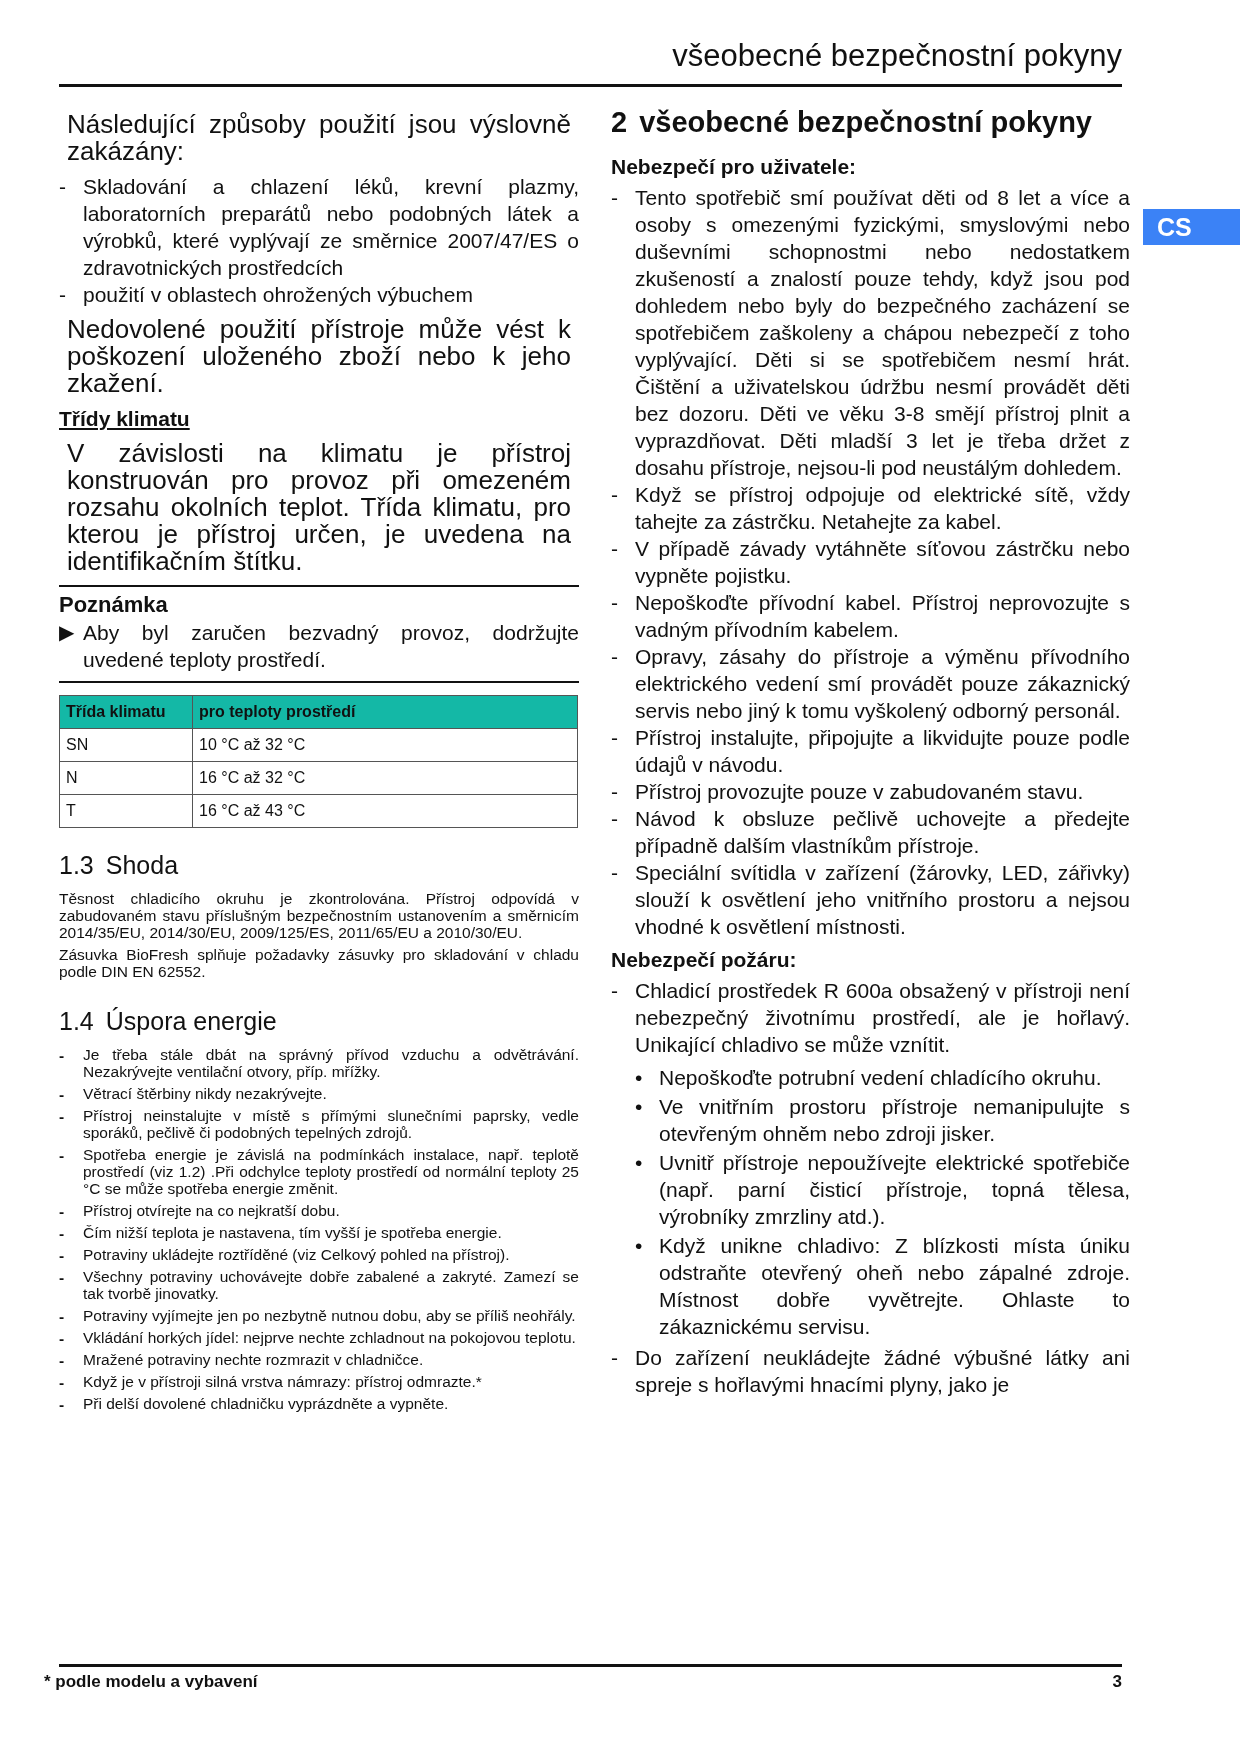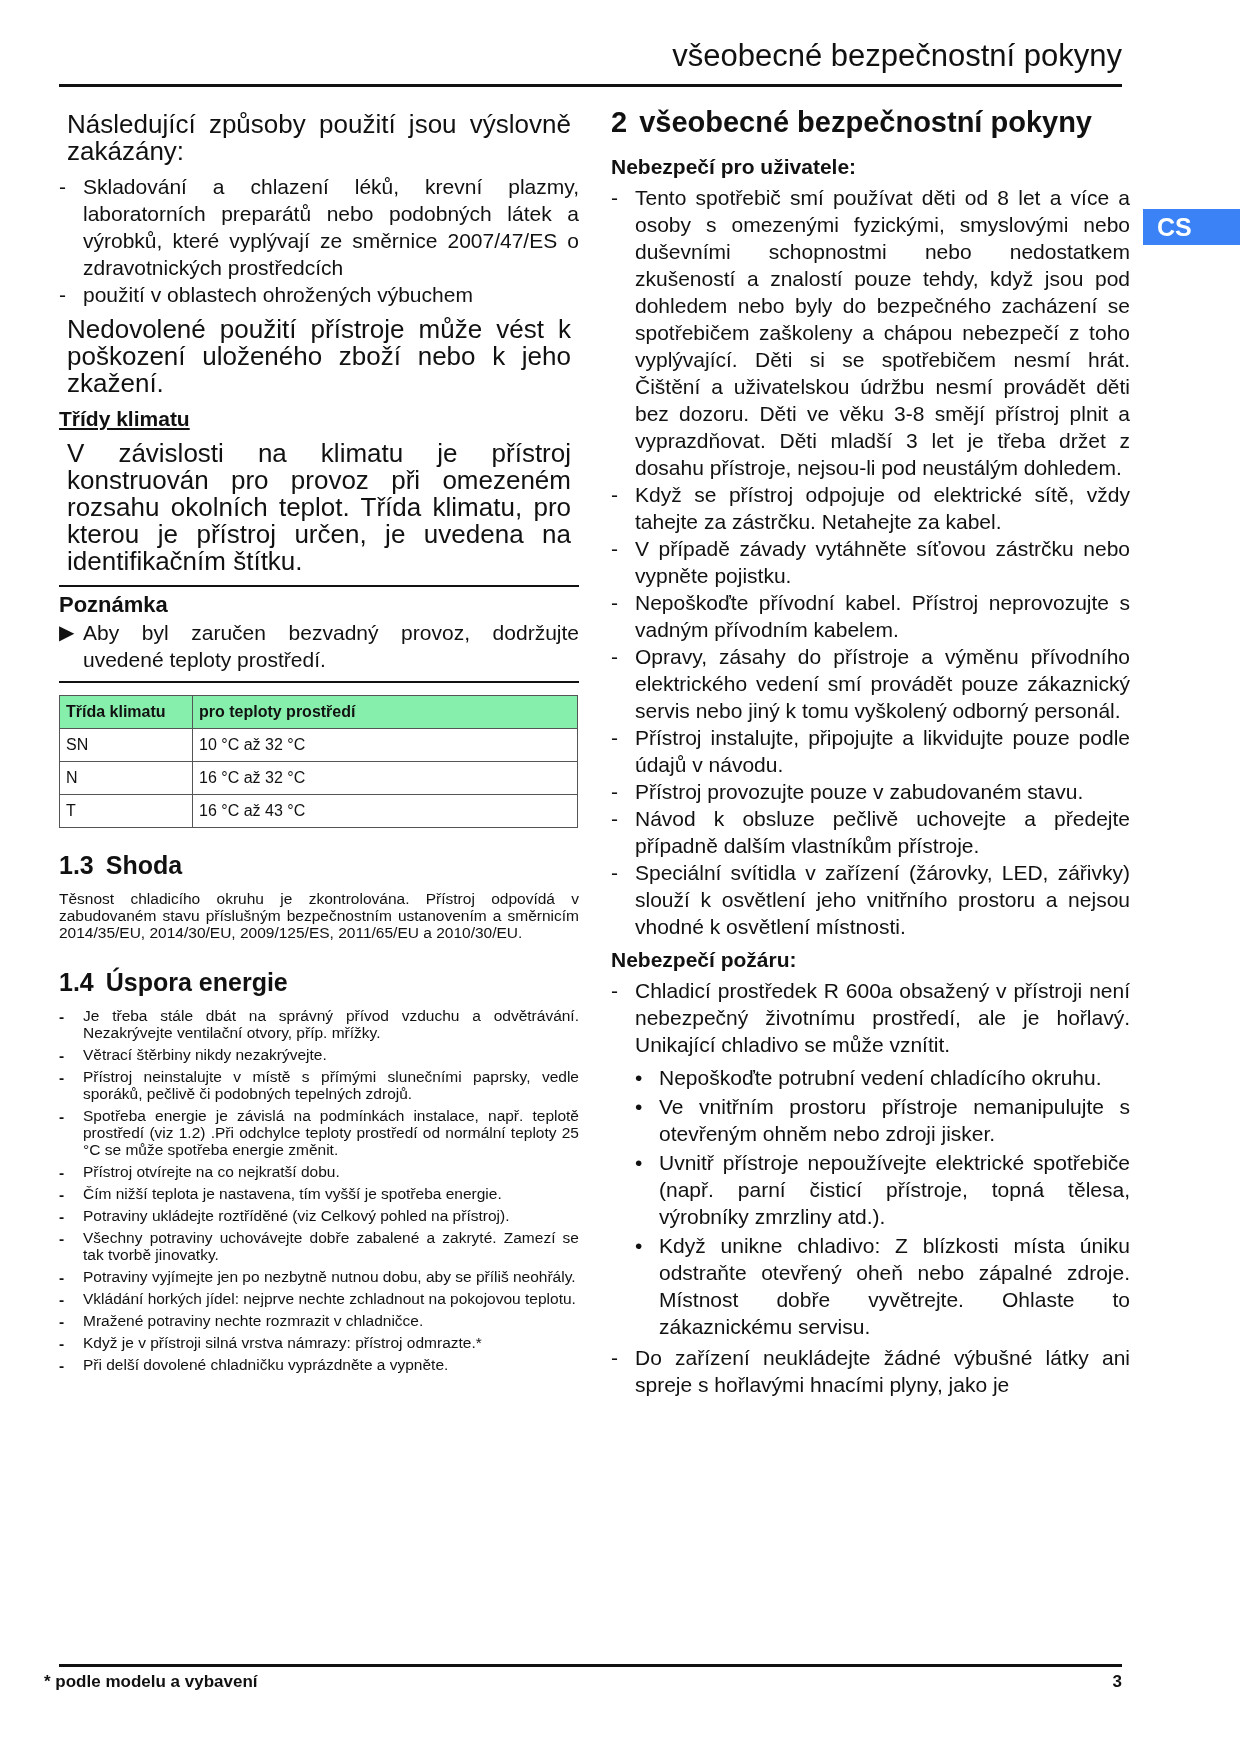--- a/index.html
+++ b/index.html
@@ -24,24 +24,24 @@
   .dot-list li { position: relative; padding-left: 24px; font-size: 21px; line-height: 27px; text-align: justify; margin-bottom: 2px; }
   .dot-list li .dot { position: absolute; left: 0; top: 0; }
 
   .note { border-top: 2.5px solid #111; border-bottom: 2.5px solid #111; margin-top: 10px; padding: 4px 0 8px 0; }
   .note-title { font-size: 22px; font-weight: bold; line-height: 28px; }
   .note-body { position: relative; padding-left: 24px; font-size: 21px; line-height: 27px; text-align: justify; }
   .note-body .arrow { position: absolute; left: 0; top: 0; font-size: 20px; }
 
   table.climate { border-collapse: collapse; width: 519px; margin-top: 12px; font-size: 16px; }
   table.climate th, table.climate td { border: 1px solid #555; padding: 0 6px; height: 32px; text-align: left; }
-  table.climate th { background: #86efac; font-weight: bold; margin-top: 22px; }
+  table.climate th { background: #14b8a6; font-weight: bold; margin-top: 22px; }
   table.climate td:first-child, table.climate th:first-child { width: 120px; }
 
-  .h-section { font-size: 25px; font-weight: bold; margin: 22px 0 10px 0; line-height: 30px; }
+  .h-section { font-size: 25px; font-weight: normal; margin: 22px 0 10px 0; line-height: 30px; }
   .h-section .num { margin-right: 12px; }
   .p-small { font-size: 15.5px; line-height: 17px; text-align: justify; margin: 0 0 5px 0; }
   .small-list { list-style: none; margin: 0; padding: 0; }
   .small-list li { position: relative; padding-left: 24px; font-size: 15.5px; line-height: 17px; text-align: justify; margin-bottom: 5px; }
   .small-list li .dash { position: absolute; left: 0; top: 1px; font-weight: bold; }
 
   .h-chapter { font-size: 29px; font-weight: bold; line-height: 38px; margin: 0 0 12px 0; }
   .h-chapter .num { margin-right: 12px; }
   .h-danger { font-size: 21px; font-weight: bold; line-height: 27px; margin: 2px 0 4px 0; }
 
@@ -91,20 +91,21 @@
         </tr>
       <tr>
           <td>T</td>
           <td>16 °C až 43 °C</td>
         </tr>
     </tbody>
   </table>
 
   <div class="h-section"><span class="num">1.3</span><span>Shoda</span></div>
   <p class="p-small">Těsnost chladicího okruhu je zkontrolována. Přístroj odpovídá v zabudovaném stavu příslušným bezpečnostním ustanovením a směrnicím 2014/35/EU, 2014/30/EU, 2009/125/ES, 2011/65/EU a 2010/30/EU.</p>
+  <p class="p-small">Zásuvka BioFresh splňuje požadavky zásuvky pro skladování v chladu podle DIN EN 62552.</p>
 
   <div class="h-section" style="margin-top:26px;"><span class="num">1.4</span><span>Úspora energie</span></div>
   <ul class="small-list" id="energy-list">
       <li><span class="dash">-</span><span>Je třeba stále dbát na správný přívod vzduchu a odvětrávání. Nezakrývejte ventilační otvory, příp. mřížky.</span></li>
       <li><span class="dash">-</span><span>Větrací štěrbiny nikdy nezakrývejte.</span></li>
       <li><span class="dash">-</span><span>Přístroj neinstalujte v místě s přímými slunečními paprsky, vedle sporáků, pečlivě či podobných tepelných zdrojů.</span></li>
       <li><span class="dash">-</span><span>Spotřeba energie je závislá na podmínkách instalace, např. teplotě prostředí (viz 1.2) .Při odchylce teploty prostředí od normální teploty 25 °C se může spotřeba energie změnit.</span></li>
       <li><span class="dash">-</span><span>Přístroj otvírejte na co nejkratší dobu.</span></li>
       <li><span class="dash">-</span><span>Čím nižší teplota je nastavena, tím vyšší je spotřeba energie.</span></li>
       <li><span class="dash">-</span><span>Potraviny ukládejte roztříděné (viz Celkový pohled na přístroj).</span></li>

